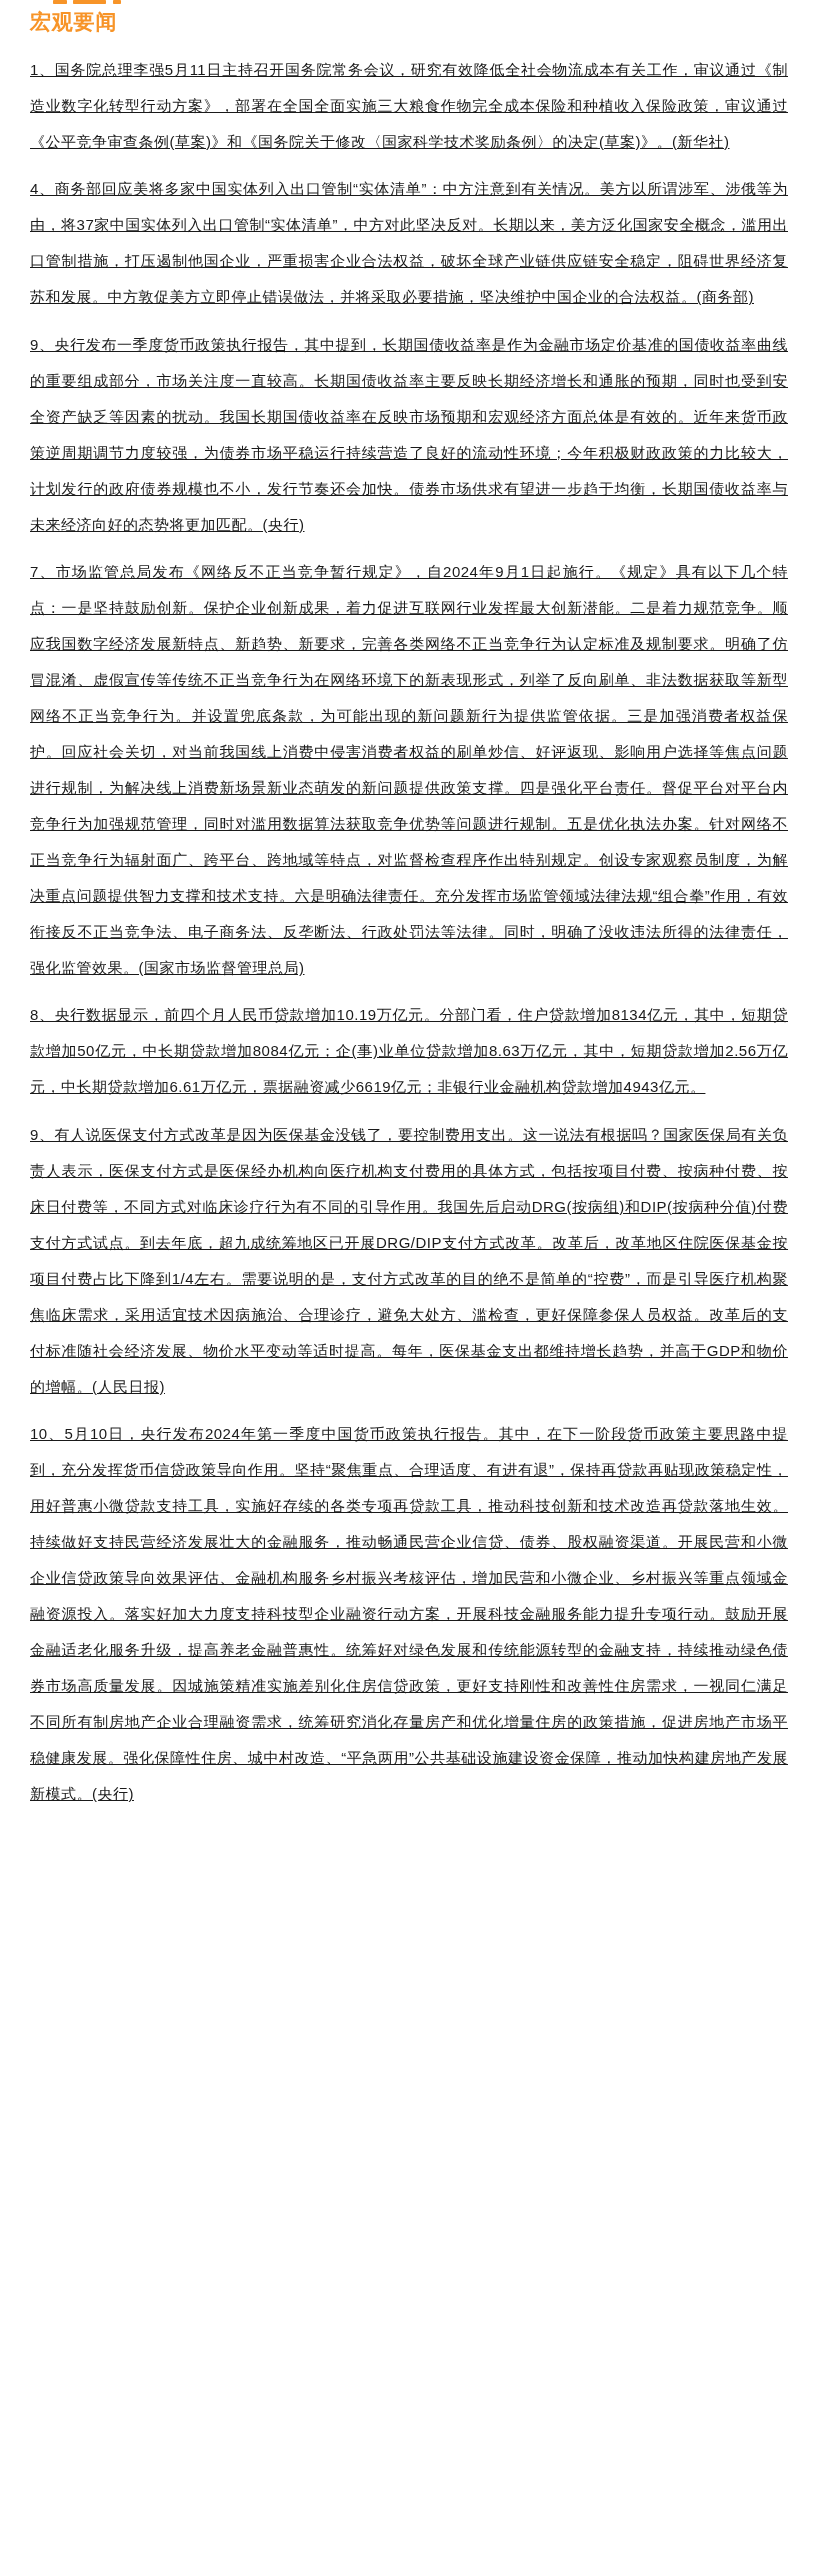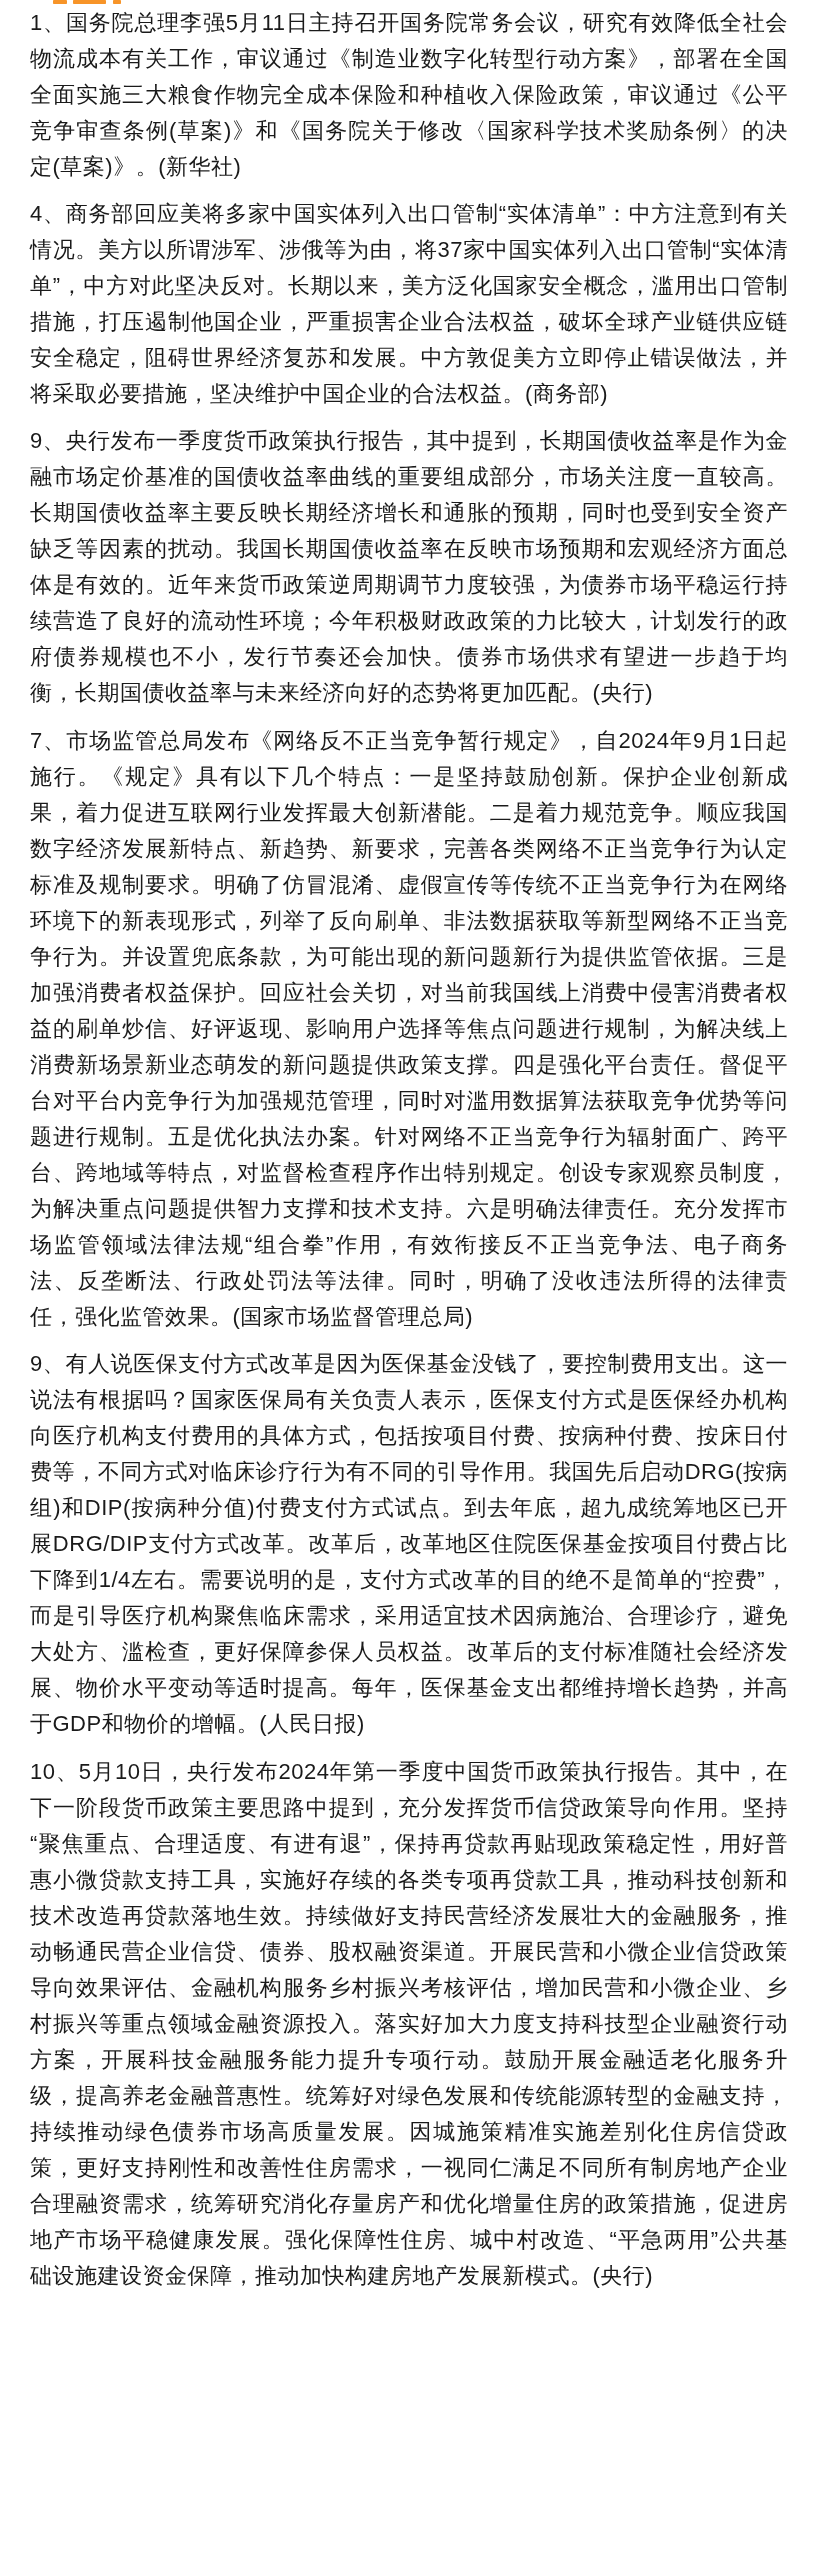--- a/index.html
+++ b/index.html
@@ -34,39 +34,42 @@
   }
   h1.section-title {
     font-size: 21px;
     line-height: 26px;
     font-weight: bold;
     color: #f79428;
     margin: 4.6px 0 16.7px 0;
     letter-spacing: 0.8px;
   }
   p.news-p {
-    font-size: 22px;
+    font-size: 15px;
     line-height: 36px;
     letter-spacing: 0.5px;
     text-align: justify;
     margin: 0 0 11.4px 0;
     word-break: break-all;
+    text-decoration: underline;
   }
 </style>
 </head>
 <body style="color: rgb(26, 26, 26); background: rgb(255, 255, 255);">
 
 <div class="top-fragments">
   <span class="frag f1" style="background: rgb(247, 148, 40);"></span>
   <span class="frag f2" style="background: rgb(247, 148, 40);"></span>
   <span class="frag f3" style="background: rgb(247, 148, 40);"></span>
 </div>
 
 <div class="article">
+  <h1 class="section-title" style="color: rgb(247, 148, 40);">宏观要闻</h1>
 
   <p class="news-p">1、国务院总理李强5月11日主持召开国务院常务会议，研究有效降低全社会物流成本有关工作，审议通过《制造业数字化转型行动方案》，部署在全国全面实施三大粮食作物完全成本保险和种植收入保险政策，审议通过《公平竞争审查条例(草案)》和《国务院关于修改〈国家科学技术奖励条例〉的决定(草案)》。(新华社)</p>
   <p class="news-p">4、商务部回应美将多家中国实体列入出口管制“实体清单”：中方注意到有关情况。美方以所谓涉军、涉俄等为由，将37家中国实体列入出口管制“实体清单”，中方对此坚决反对。长期以来，美方泛化国家安全概念，滥用出口管制措施，打压遏制他国企业，严重损害企业合法权益，破坏全球产业链供应链安全稳定，阻碍世界经济复苏和发展。中方敦促美方立即停止错误做法，并将采取必要措施，坚决维护中国企业的合法权益。(商务部)</p>
   <p class="news-p">9、央行发布一季度货币政策执行报告，其中提到，长期国债收益率是作为金融市场定价基准的国债收益率曲线的重要组成部分，市场关注度一直较高。长期国债收益率主要反映长期经济增长和通胀的预期，同时也受到安全资产缺乏等因素的扰动。我国长期国债收益率在反映市场预期和宏观经济方面总体是有效的。近年来货币政策逆周期调节力度较强，为债券市场平稳运行持续营造了良好的流动性环境；今年积极财政政策的力比较大，计划发行的政府债券规模也不小，发行节奏还会加快。债券市场供求有望进一步趋于均衡，长期国债收益率与未来经济向好的态势将更加匹配。(央行)</p>
   <p class="news-p">7、市场监管总局发布《网络反不正当竞争暂行规定》，自2024年9月1日起施行。《规定》具有以下几个特点：一是坚持鼓励创新。保护企业创新成果，着力促进互联网行业发挥最大创新潜能。二是着力规范竞争。顺应我国数字经济发展新特点、新趋势、新要求，完善各类网络不正当竞争行为认定标准及规制要求。明确了仿冒混淆、虚假宣传等传统不正当竞争行为在网络环境下的新表现形式，列举了反向刷单、非法数据获取等新型网络不正当竞争行为。并设置兜底条款，为可能出现的新问题新行为提供监管依据。三是加强消费者权益保护。回应社会关切，对当前我国线上消费中侵害消费者权益的刷单炒信、好评返现、影响用户选择等焦点问题进行规制，为解决线上消费新场景新业态萌发的新问题提供政策支撑。四是强化平台责任。督促平台对平台内竞争行为加强规范管理，同时对滥用数据算法获取竞争优势等问题进行规制。五是优化执法办案。针对网络不正当竞争行为辐射面广、跨平台、跨地域等特点，对监督检查程序作出特别规定。创设专家观察员制度，为解决重点问题提供智力支撑和技术支持。六是明确法律责任。充分发挥市场监管领域法律法规“组合拳”作用，有效衔接反不正当竞争法、电子商务法、反垄断法、行政处罚法等法律。同时，明确了没收违法所得的法律责任，强化监管效果。(国家市场监督管理总局)</p>
+  <p class="news-p">8、央行数据显示，前四个月人民币贷款增加10.19万亿元。分部门看，住户贷款增加8134亿元，其中，短期贷款增加50亿元，中长期贷款增加8084亿元；企(事)业单位贷款增加8.63万亿元，其中，短期贷款增加2.56万亿元，中长期贷款增加6.61万亿元，票据融资减少6619亿元；非银行业金融机构贷款增加4943亿元。</p>
   <p class="news-p">9、有人说医保支付方式改革是因为医保基金没钱了，要控制费用支出。这一说法有根据吗？国家医保局有关负责人表示，医保支付方式是医保经办机构向医疗机构支付费用的具体方式，包括按项目付费、按病种付费、按床日付费等，不同方式对临床诊疗行为有不同的引导作用。我国先后启动DRG(按病组)和DIP(按病种分值)付费支付方式试点。到去年底，超九成统筹地区已开展DRG/DIP支付方式改革。改革后，改革地区住院医保基金按项目付费占比下降到1/4左右。需要说明的是，支付方式改革的目的绝不是简单的“控费”，而是引导医疗机构聚焦临床需求，采用适宜技术因病施治、合理诊疗，避免大处方、滥检查，更好保障参保人员权益。改革后的支付标准随社会经济发展、物价水平变动等适时提高。每年，医保基金支出都维持增长趋势，并高于GDP和物价的增幅。(人民日报)</p>
   <p class="news-p">10、5月10日，央行发布2024年第一季度中国货币政策执行报告。其中，在下一阶段货币政策主要思路中提到，充分发挥货币信贷政策导向作用。坚持“聚焦重点、合理适度、有进有退”，保持再贷款再贴现政策稳定性，用好普惠小微贷款支持工具，实施好存续的各类专项再贷款工具，推动科技创新和技术改造再贷款落地生效。持续做好支持民营经济发展壮大的金融服务，推动畅通民营企业信贷、债券、股权融资渠道。开展民营和小微企业信贷政策导向效果评估、金融机构服务乡村振兴考核评估，增加民营和小微企业、乡村振兴等重点领域金融资源投入。落实好加大力度支持科技型企业融资行动方案，开展科技金融服务能力提升专项行动。鼓励开展金融适老化服务升级，提高养老金融普惠性。统筹好对绿色发展和传统能源转型的金融支持，持续推动绿色债券市场高质量发展。因城施策精准实施差别化住房信贷政策，更好支持刚性和改善性住房需求，一视同仁满足不同所有制房地产企业合理融资需求，统筹研究消化存量房产和优化增量住房的政策措施，促进房地产市场平稳健康发展。强化保障性住房、城中村改造、“平急两用”公共基础设施建设资金保障，推动加快构建房地产发展新模式。(央行)</p>
 </div>
 
 
 </body></html>

